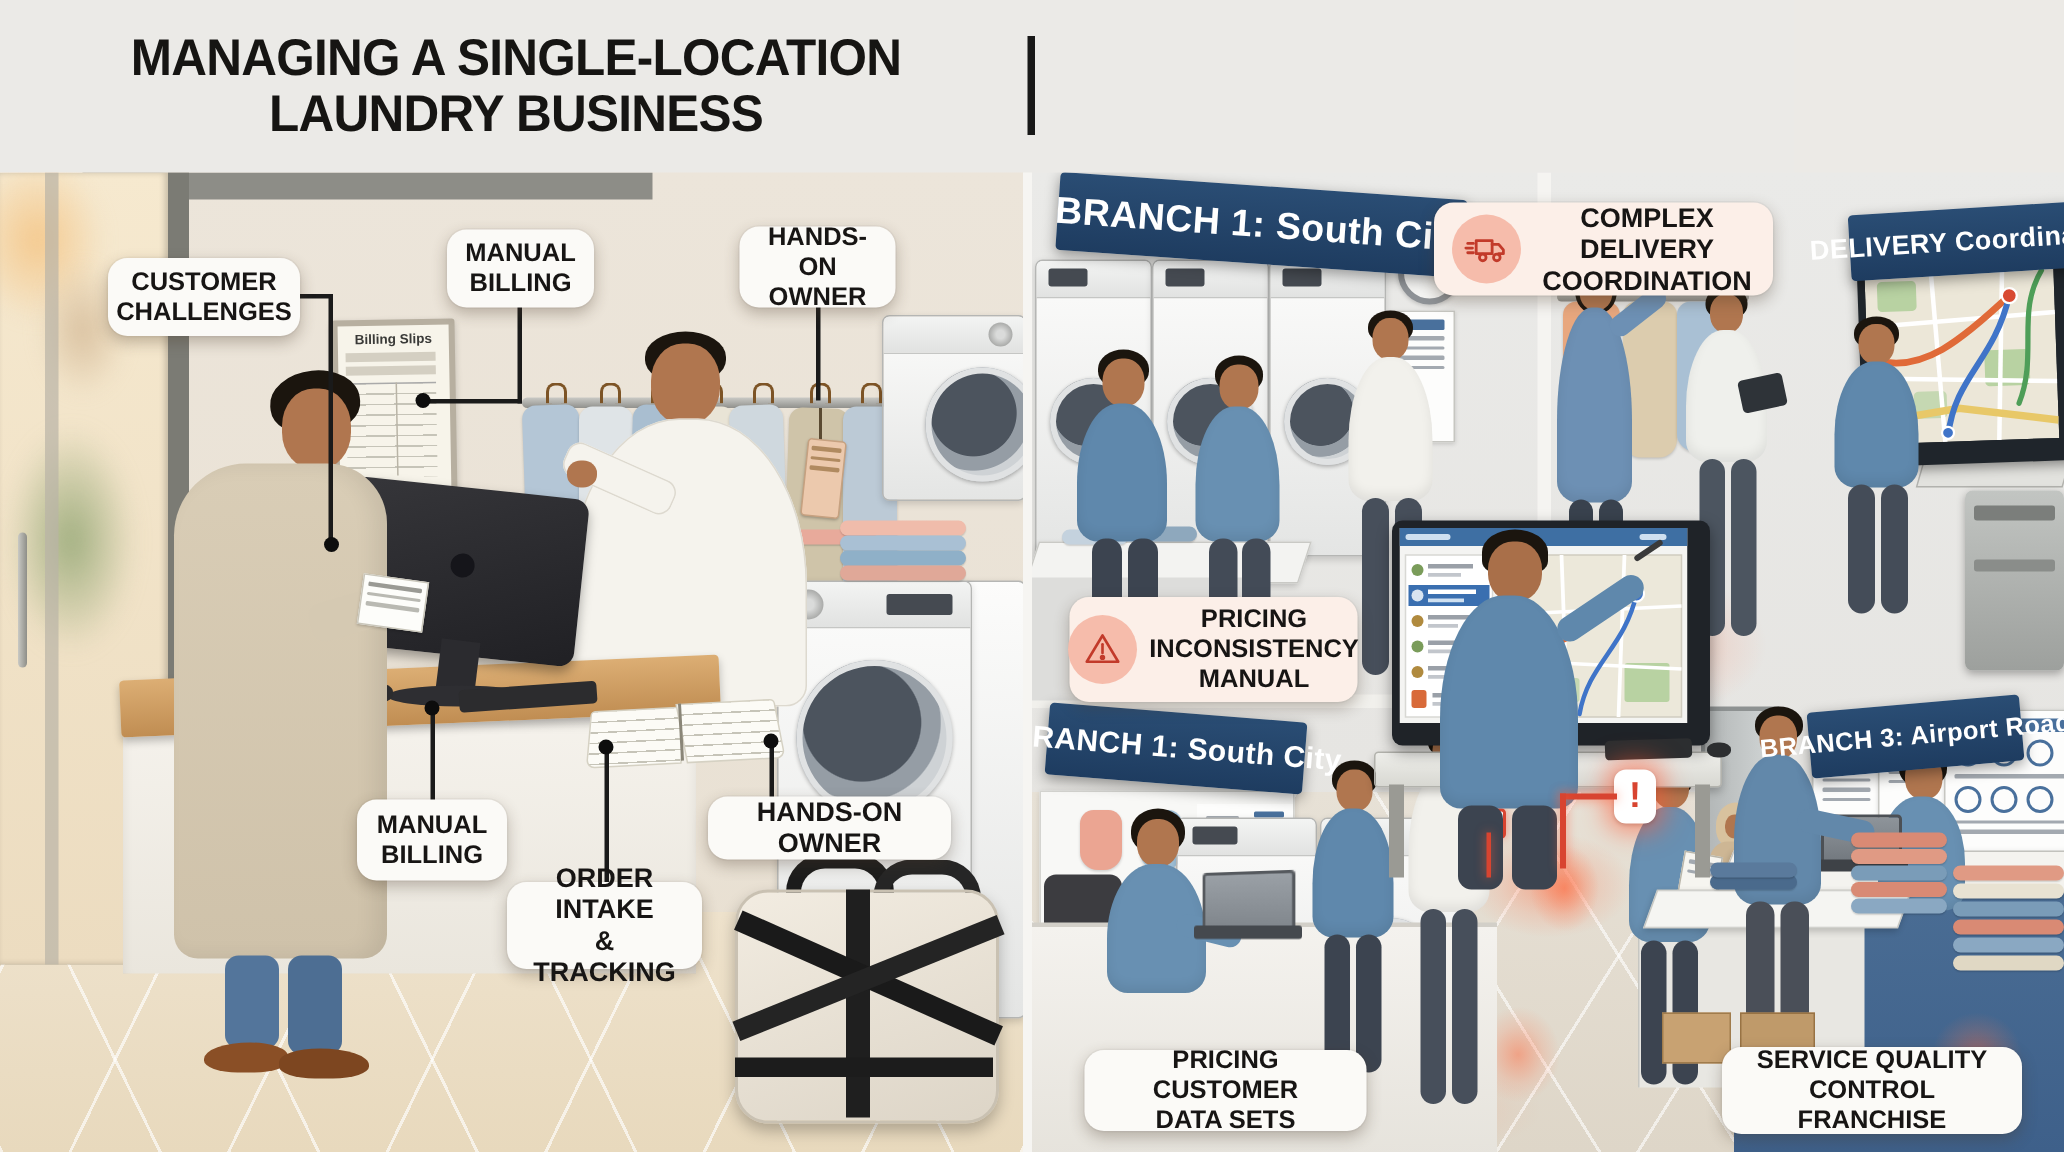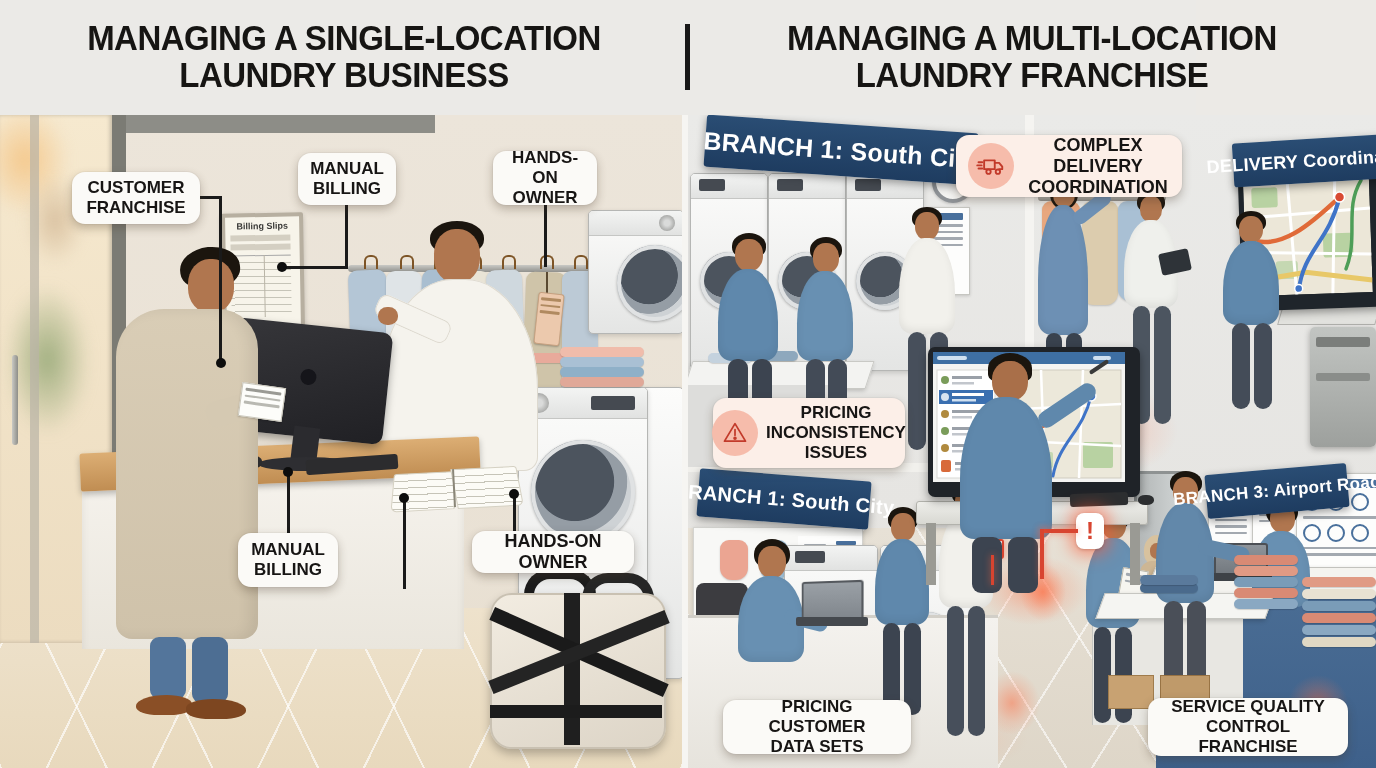--- a/index.html
+++ b/index.html
@@ -83,24 +83,20 @@
 <body>
 
 <div class="stage">
 
   <div class="header">
     <div class="h-half" style="left:0">
       <div class="h-title">MANAGING A SINGLE-LOCATION
 LAUNDRY BUSINESS</div>
     </div>
     <div class="h-divider"></div>
-    <div class="h-half" style="left:688px">
-      <div class="h-title">MANAGING A MULTI-LOCATION
-LAUNDRY FRANCHISE</div>
-    </div>
   </div>
 
   <div class="panel panel-left">
     <div class="floorL"></div>
     <div class="abs" style="left:55px;top:0;width:380px;height:18px;background:#8d8d87"></div>
 
     <div class="abs" style="left:0;top:0;width:112px;height:528px;background:linear-gradient(180deg,#f6e9cf,#ecdcc0);border-right:14px solid #7b7b74;box-shadow:inset -2px 0 4px rgba(0,0,0,.2)">
       <div class="abs" style="left:-20px;top:-10px;width:90px;height:110px;background:radial-gradient(closest-side,#f4c98e,rgba(244,201,142,0));filter:blur(6px)"></div>
       <div class="abs" style="left:5px;top:170px;width:85px;height:150px;background:radial-gradient(closest-side,#9fae7f,rgba(159,174,127,0));filter:blur(7px)"></div>
       <div class="abs" style="left:25px;top:60px;width:60px;height:90px;background:radial-gradient(closest-side,#d9c1a0,rgba(217,193,160,0));filter:blur(6px)"></div>
@@ -207,21 +203,21 @@
       <div class="abs" style="left:-6px;top:52px;width:190px;height:14px;background:#1a1a1a;transform:rotate(24deg)"></div>
       <div class="abs" style="left:-6px;top:52px;width:190px;height:14px;background:#242424;transform:rotate(-22deg)"></div>
       <div class="abs" style="left:0;top:112px;width:172px;height:13px;background:#1c1c1c"></div>
     </div>
 
     <div class="cline" style="left:198px;top:81px;width:24px;height:3px"></div>
     <div class="cline" style="left:219px;top:81px;width:3px;height:166px"></div>
     <div class="cdot" style="left:216px;top:243px"></div>
     <div class="callout" style="left:72px;top:57px;width:128px;height:52px;font-size:17px">
       <div class="txt">CUSTOMER
-FRANCHISE</div>
+CHALLENGES</div>
     </div>
 
     <div class="cline" style="left:345px;top:88px;width:3px;height:66px"></div>
     <div class="cline" style="left:283px;top:151px;width:65px;height:3px"></div>
     <div class="cdot" style="left:277px;top:147px"></div>
     <div class="callout" style="left:298px;top:38px;width:98px;height:52px;font-size:17px">
       <div class="txt">MANUAL
 BILLING</div>
     </div>
 
@@ -233,20 +229,24 @@
 
     <div class="cline" style="left:287px;top:356px;width:3px;height:64px;z-index:12"></div>
     <div class="cdot" style="left:283px;top:352px;z-index:12"></div>
     <div class="callout" style="left:238px;top:418px;width:100px;height:54px;font-size:17px">
       <div class="txt">MANUAL
 BILLING</div>
     </div>
 
     <div class="cline" style="left:403px;top:382px;width:3px;height:92px;z-index:12"></div>
     <div class="cdot" style="left:399px;top:378px;z-index:12"></div>
+    <div class="callout" style="left:338px;top:473px;width:130px;height:58px;font-size:18px">
+      <div class="txt">ORDER INTAKE
+&amp; TRACKING</div>
+    </div>
 
     <div class="cline" style="left:513px;top:378px;width:3px;height:40px;z-index:12"></div>
     <div class="cdot" style="left:509px;top:374px;z-index:12"></div>
     <div class="callout" style="left:472px;top:416px;width:162px;height:42px;font-size:18px">
       <div class="txt">HANDS-ON OWNER</div>
     </div>
   </div>
 
   <div class="panel-gap"></div>
 
@@ -472,21 +472,21 @@
     <div class="callout pink" style="left:25px;top:283px;width:192px;height:70px;font-size:17px">
       <div class="ico">
         <svg width="28" height="28" viewBox="0 0 48 48" fill="none" stroke="#c23a2a" stroke-width="3" stroke-linecap="round" stroke-linejoin="round">
           <path d="M24 8 L42 38 H6 Z"></path>
             <line x1="24" y1="18" x2="24" y2="28"></line>
             <circle cx="24" cy="33" r="1.6" fill="#c23a2a"></circle>
         </svg>
       </div>
       <div class="txt" style="padding-left:8px">PRICING
 INCONSISTENCY
-ISSUES</div>
+MANUAL</div>
     </div>
 
     <div class="banner" style="left:10px;top:360px;width:172px;height:48px;font-size:20px;transform:rotate(4.5deg)">
       <span>BRANCH 1: South City</span>
     </div>
 
 
     <div class="banner" style="left:518px;top:354px;width:142px;height:44px;font-size:17px;transform:rotate(-5deg)">
       <span>BRANCH 3: Airport Road</span>
     </div>

